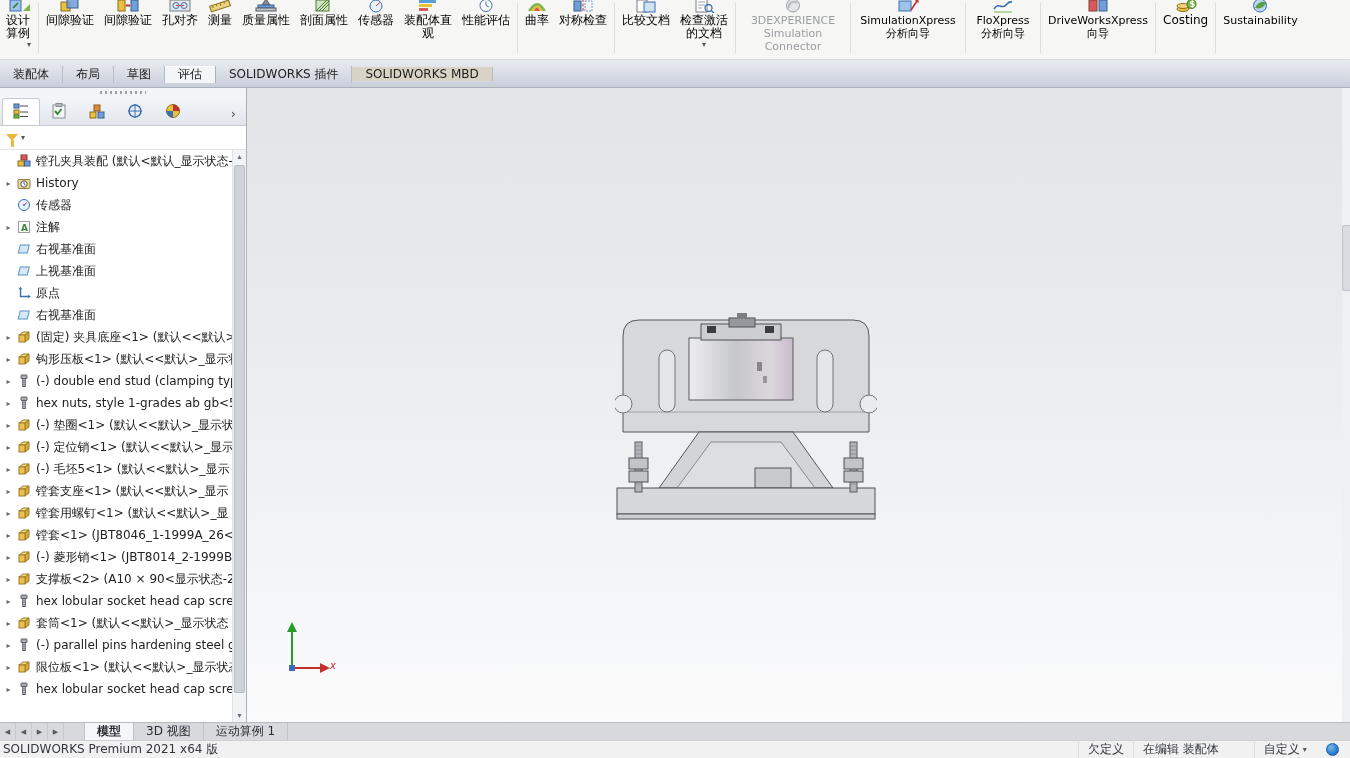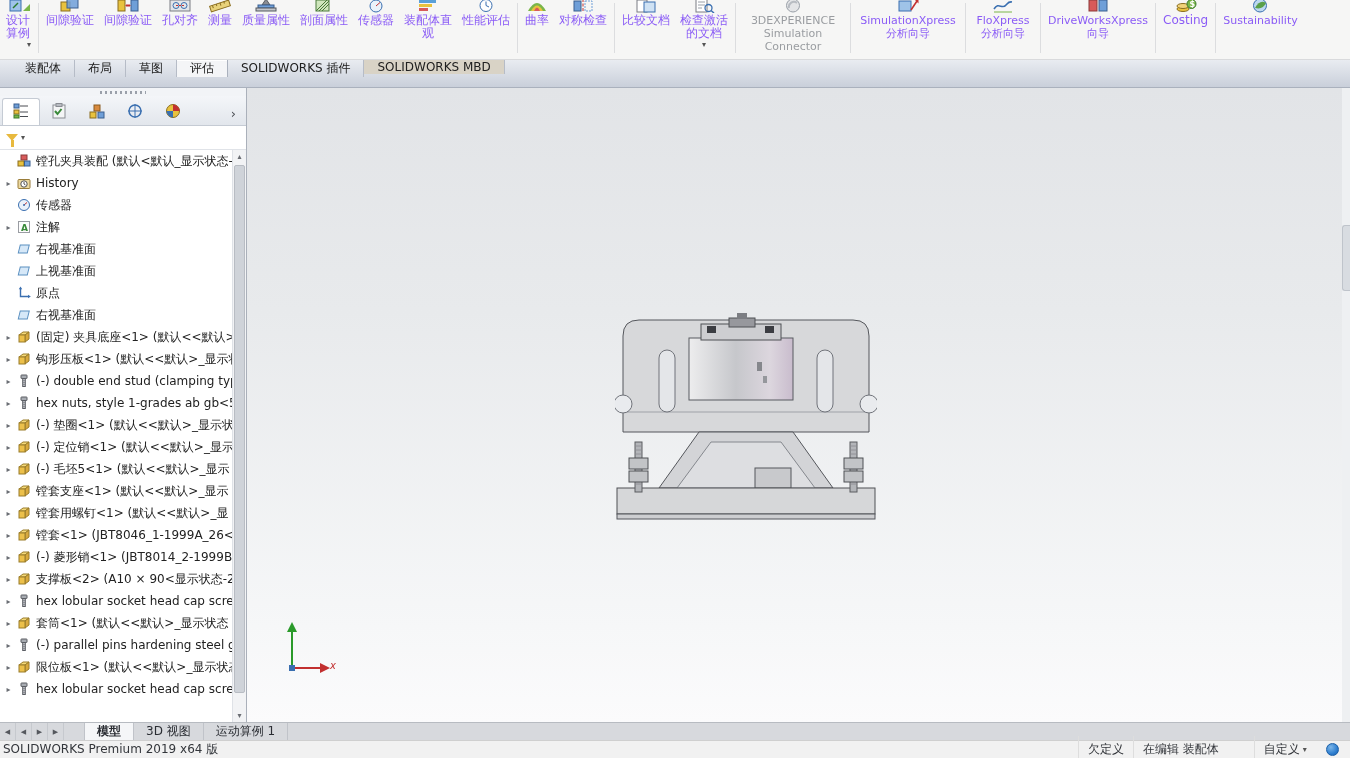--- a/index.html
+++ b/index.html
@@ -6,33 +6,33 @@
   html,body { width:1350px; height:758px; overflow:hidden;
     font-family:"DejaVu Sans","Liberation Sans",sans-serif; font-size:12px; color:#222; background:#eceef0; }
 
   
   #ribbon { position:absolute; left:0; top:0; width:1350px; height:60px;
     background:#f6f6f5; border-bottom:1px solid #d9dadc; display:flex; align-items:flex-start; overflow:hidden; }
   .ritem { display:flex; flex-direction:column; align-items:center; gap:1px;
     padding:1px 5px 0 5px; height:60px; cursor:default; }
   .ritem .ric { width:22px; height:15px; flex:none; margin-top:-3px; }
   .ritem .ric svg { display:block; }
-  .rlabel { max-width:48px; text-align:center; font-size:12px; line-height:13px; color:#8b5cf6; }
+  .rlabel { max-width:48px; text-align:center; font-size:12px; line-height:13px; color:#000000; }
   .ritem.med .rlabel { max-width:60px; font-size:11px; }
   .ritem.wide .rlabel { max-width:100px; font-size:11px; }
   .ritem.clip { width:36px; overflow:hidden; align-items:flex-end; }
   .ritem.disabled .rlabel { color:#9a9da1; }
   .rcaret { display:none; font-size:8px; color:#555; line-height:8px; }
   .ritem.dd .rcaret { display:block; }
   .rsep { width:1px; height:50px; background:#dcdddf; margin:3px 2px 0 2px; flex:none; }
 
   
   #tabband { position:absolute; left:0; top:60px; width:1350px; height:28px;
     background:linear-gradient(#e9ecf1,#c9cfda); border-bottom:1px solid #aab1bd; }
-  #doctabs { display:flex; height:28px; align-items:flex-start;padding-left:12px; }
+  #doctabs { display:flex; height:28px; align-items:center; }
   .doctab { display:flex; align-items:center; padding:0 13px; font-size:12px; color:#202020;
     border-right:1px solid #b6bcc7; cursor:default; }
   .doctab.active { background:#f4f5f7; border-right:1px solid #aab1bd; box-shadow:inset 0 1px 0 #fff; }
   .doctab.alt { background:#d9d3c6; }
 
   #headsup { position:absolute; left:628px; top:61px; height:26px; display:flex; align-items:center; gap:3px; }
   .hbtn { display:flex; align-items:center; gap:1px; padding:2px 2px; border-radius:2px; cursor:default; }
   .hbtn svg { display:block; }
   .hcaret { display:none; font-size:7px; color:#4a4d53; }
   .hbtn.dd .hcaret { display:inline; }
@@ -890,21 +890,21 @@
       <div class="btab">
         <span>3D 视图</span>
       </div>
       <div class="btab">
         <span>运动算例 1</span>
       </div>
     </div>
 </div>
 
 <div id="statusbar">
-  <span id="sb-left">SOLIDWORKS Premium 2019 x64 版</span>
+  <span id="sb-left">SOLIDWORKS Premium 2021 x64 版</span>
   <div id="sb-right">
     <span class="sb-item">欠定义</span>
     <span class="sb-item">在编辑 装配体</span>
     <span id="sb-spacer"></span>
     <span class="sb-item">
       <span>自定义</span>
       <span class="sb-caret">▾</span>
     </span>
     <span id="sb-globe"></span>
   </div>

